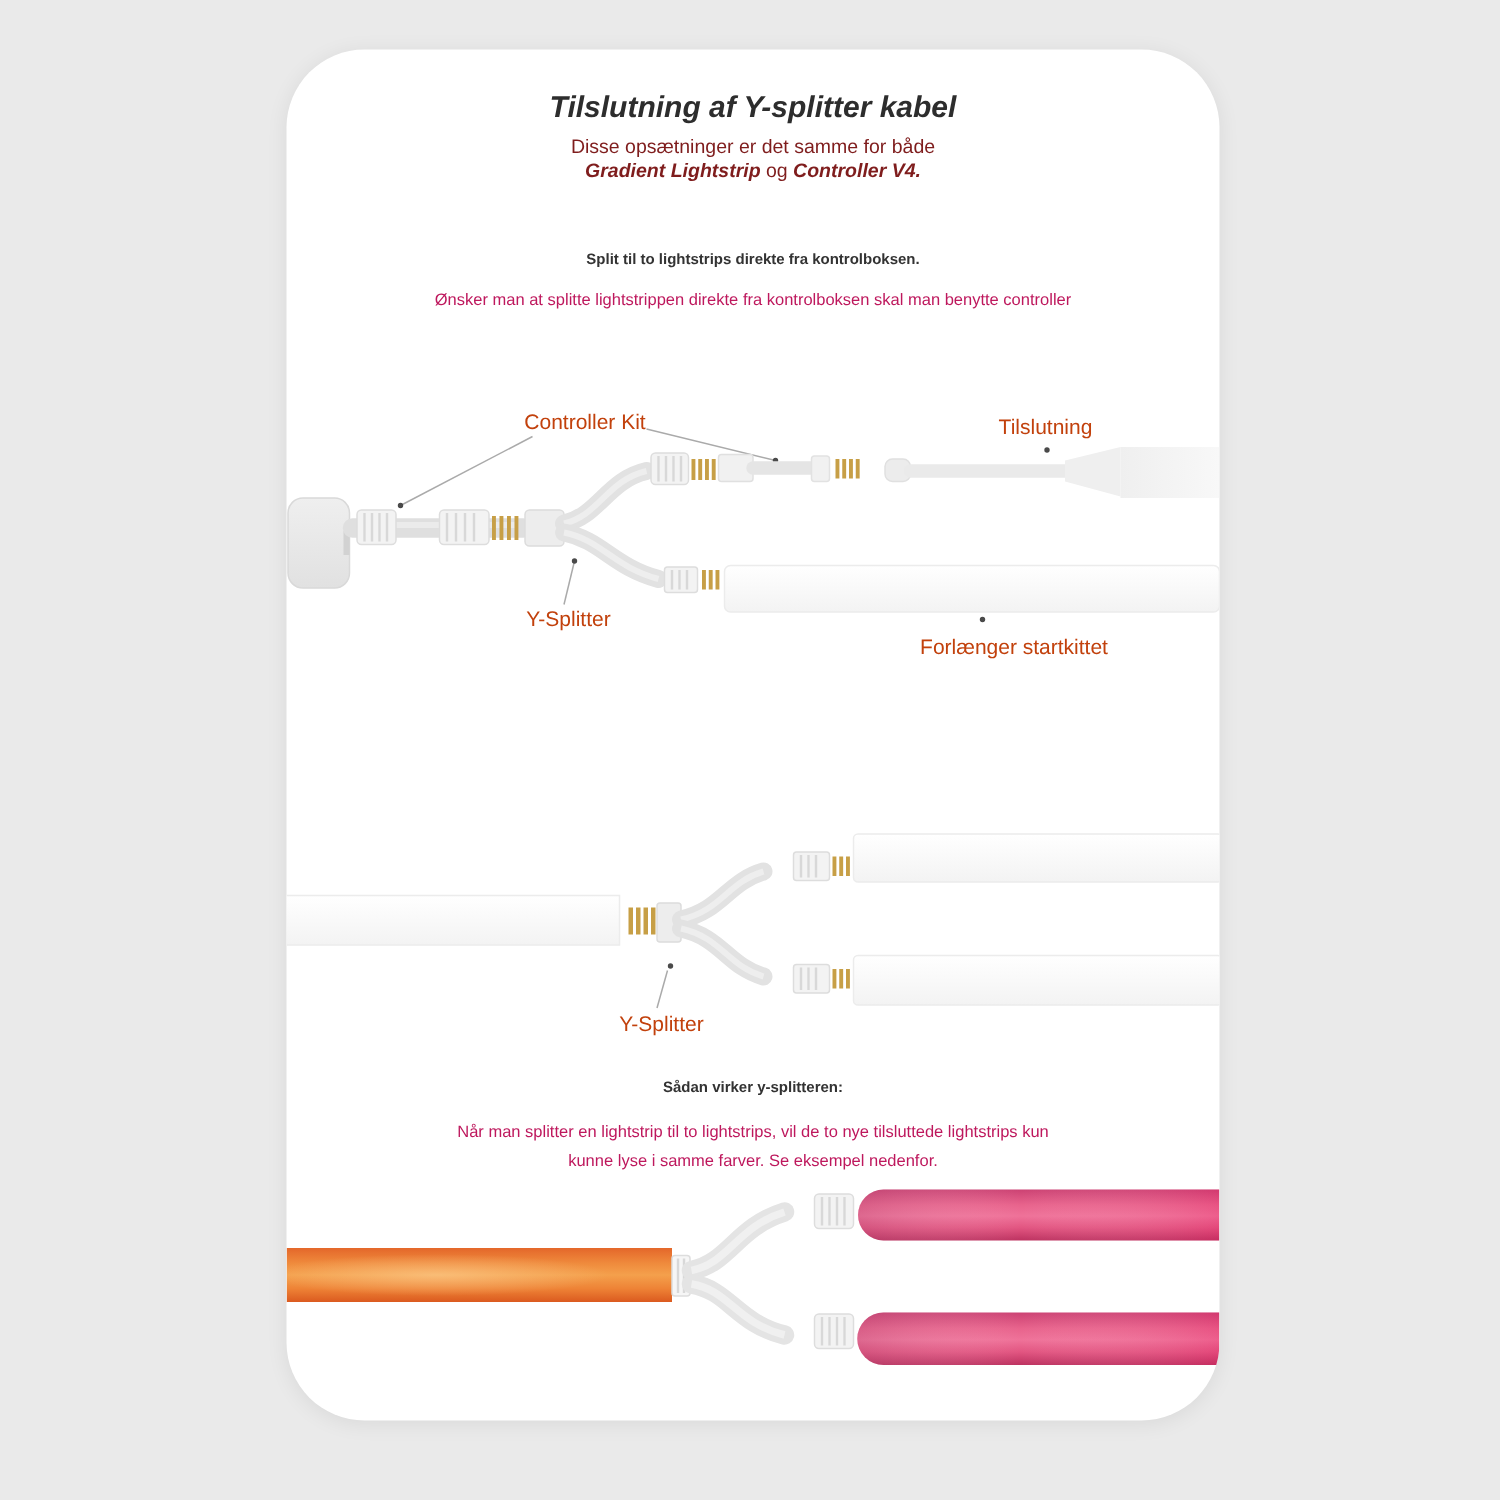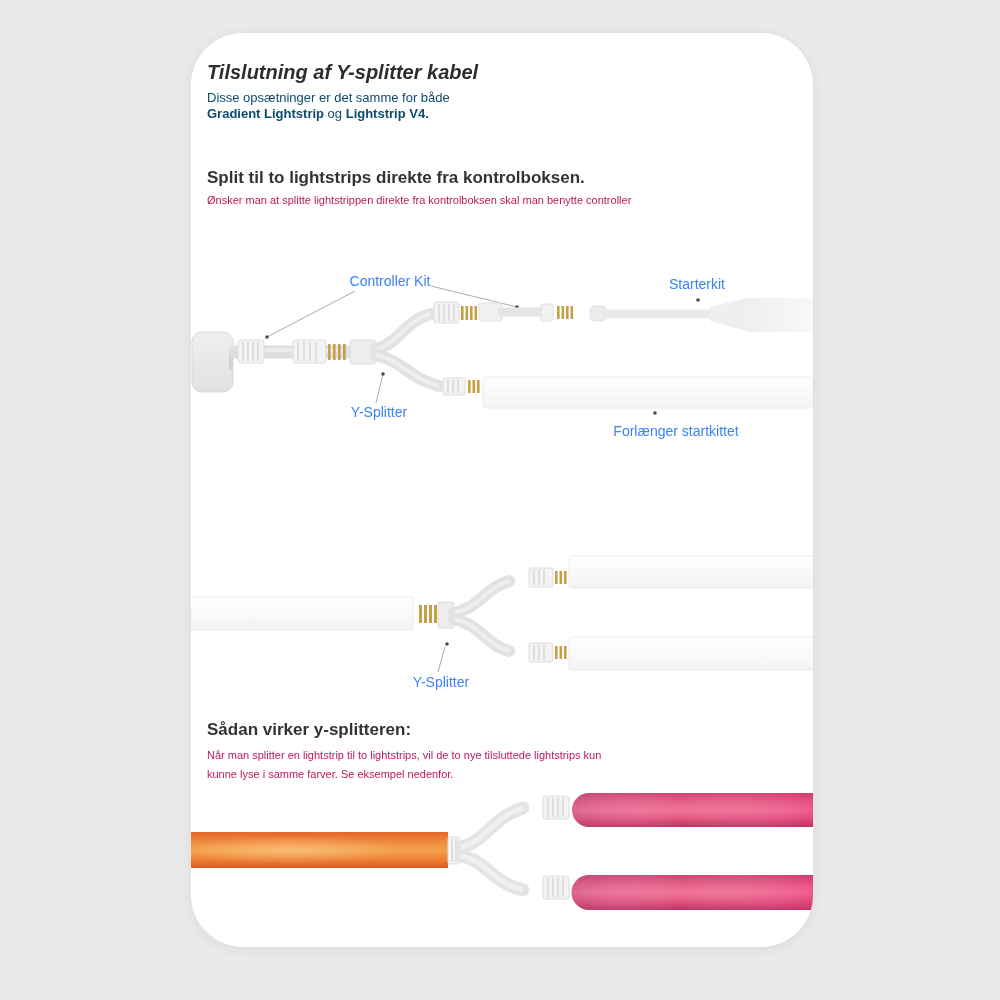--- a/index.html
+++ b/index.html
@@ -1,43 +1,43 @@
 <!DOCTYPE html>
 <html><head>
 <meta charset="utf-8">
 <style>
   html,body{margin:0;padding:0;}
   #screen{position:relative;width:1000px;height:1000px;background:#eaeaea;
           font-family:"Liberation Sans",sans-serif;overflow:hidden;}
   #card{position:absolute;left:191px;top:33px;width:622px;height:914px;
         background:#ffffff;border-radius:52px;overflow:hidden;
         box-shadow:0 2px 14px rgba(0,0,0,0.07);}
-  .ctr{position:absolute;left:16px;width:100%;white-space:nowrap;}
+  .ctr{position:absolute;left:0;width:100%;text-align:center;white-space:nowrap;}
   .title{font-size:20px;font-weight:700;font-style:italic;color:#2d2d2d;}
-  .sub{font-size:13px;color:#0c4a6e;line-height:16px;}
-  .sub .bi{font-weight:700;}
-  .h{font-size:17px;font-weight:700;color:#333;}
+  .sub{font-size:13px;color:#7f1d1d;line-height:16px;}
+  .sub .bi{font-weight:700;font-style:italic;}
+  .h{font-size:10px;font-weight:700;color:#333;}
   .b{font-size:11px;color:#be185d;line-height:18.5px;}
-  .lbl{position:absolute;transform:translateX(-50%);font-size:14px;color:#3b82f6;white-space:nowrap;}
+  .lbl{position:absolute;transform:translateX(-50%);font-size:14px;color:#c2410c;white-space:nowrap;}
   svg{position:absolute;left:0;display:block;}
   .ridge{stroke:#d8d8d8;stroke-width:1.6;}
   .leader{stroke:#aaaaaa;stroke-width:1;}
   .dot{fill:#4a4a4a;}
   .connblk{fill:#f3f3f3;stroke:#dddddd;}
 </style>
 </head>
 <body>
 
 <div id="screen">
   <div id="card">
 
     <div class="ctr title" style="top:28px">Tilslutning af Y-splitter kabel</div>
     <div class="ctr sub" style="top:57px">
       <div>Disse opsætninger er det samme for både</div>
-      <div><span class="bi">Gradient Lightstrip</span><span> og </span><span class="bi">Lightstrip V4.</span></div>
+      <div><span class="bi">Gradient Lightstrip</span><span> og </span><span class="bi">Controller V4.</span></div>
     </div>
 
     <div class="ctr h" style="top:135px">Split til to lightstrips direkte fra kontrolboksen.</div>
     <div class="ctr b" style="top:158px">
       <div>Ønsker man at splitte lightstrippen direkte fra kontrolboksen skal man benytte controller</div>
     </div>
 
     <svg style="top:237px" width="622" height="175" viewBox="0 0 622 175">
       <defs>
         <linearGradient id="boxg" x1="0" y1="0" x2="0" y2="1">
@@ -144,21 +144,21 @@
         <g fill="#c79f46">
             <rect x="277" y="110" width="2.6" height="13"></rect>
             <rect x="281.5" y="110" width="2.6" height="13"></rect>
             <rect x="286" y="110" width="2.6" height="13"></rect>
           </g>
         <rect x="292" y="107" width="330" height="31" rx="4" fill="url(#stripv)" stroke="#ececec"></rect>
       </g>
     </svg>
 
     <div class="lbl" style="left:199px;top:240px">Controller Kit</div>
-    <div class="lbl" style="left:506px;top:243px">Starterkit</div>
+    <div class="lbl" style="left:506px;top:243px">Tilslutning</div>
     <div class="lbl" style="left:188px;top:371px">Y-Splitter</div>
     <div class="lbl" style="left:485px;top:390px">Forlænger startkittet</div>
 
     <div class="ctr b" style="top:478px">
     </div>
 
     <svg style="top:517px" width="622" height="150" viewBox="0 0 622 150">
       <defs>
         <linearGradient id="stripv2" x1="0" y1="0" x2="0" y2="1">
           <stop offset="0" stop-color="#ffffff"></stop>

